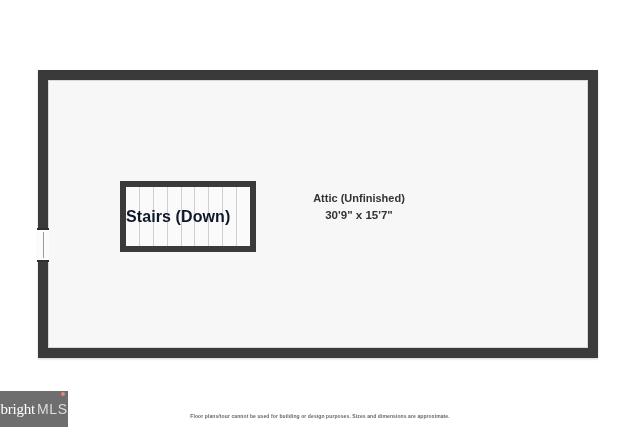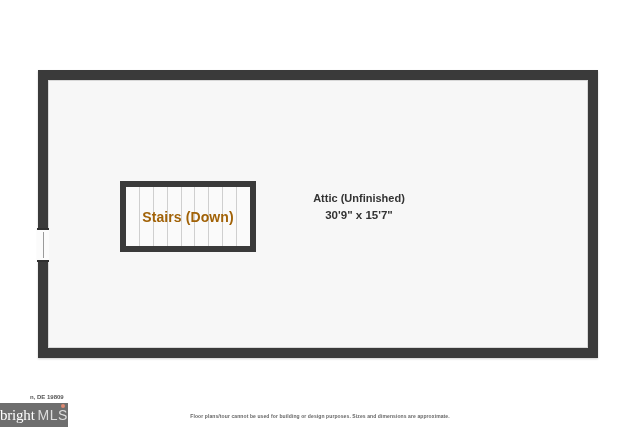--- a/index.html
+++ b/index.html
@@ -89,24 +89,24 @@
     box-sizing: border-box;
   }
   .stairs-treads .tread:last-child {
     border-right: none;
   }
   .stairs-label {
     position: absolute;
     left: 0; right: 0;
     top: 50%;
     transform: translateY(-50%);
-    text-align: center;
-    font-size: 14px;
-    font-weight: bold;
-    color: #a16207;
+    text-align: left;
+    font-size: 16px;
+    font-weight: bold;
+    color: #0f172a;
     letter-spacing: 0.1px;
     white-space: nowrap;
   }
 
   
   .room-label-group {
     position: absolute;
     left: 264px;
     top: 192px;
     width: 190px;
@@ -135,25 +135,25 @@
     bottom: 0;
     width: 640px;
     height: 40px;
     background: #ffffff;
   }
   .brand-badge {
     position: absolute;
     left: 0;
     bottom: 0;
     width: 68px;
-    height: 24px;
+    height: 36px;
     background: #6e6e6e;
     display: flex;
     align-items: center;
-    justify-content: space-between;
+    justify-content: center;
     gap: 2px;
   }
   .brand-word {
     font-family: "Liberation Serif", serif;
     font-size: 15px;
     color: #ffffff;
     letter-spacing: -0.2px;
     position: relative;
   }
   .brand-spark {

